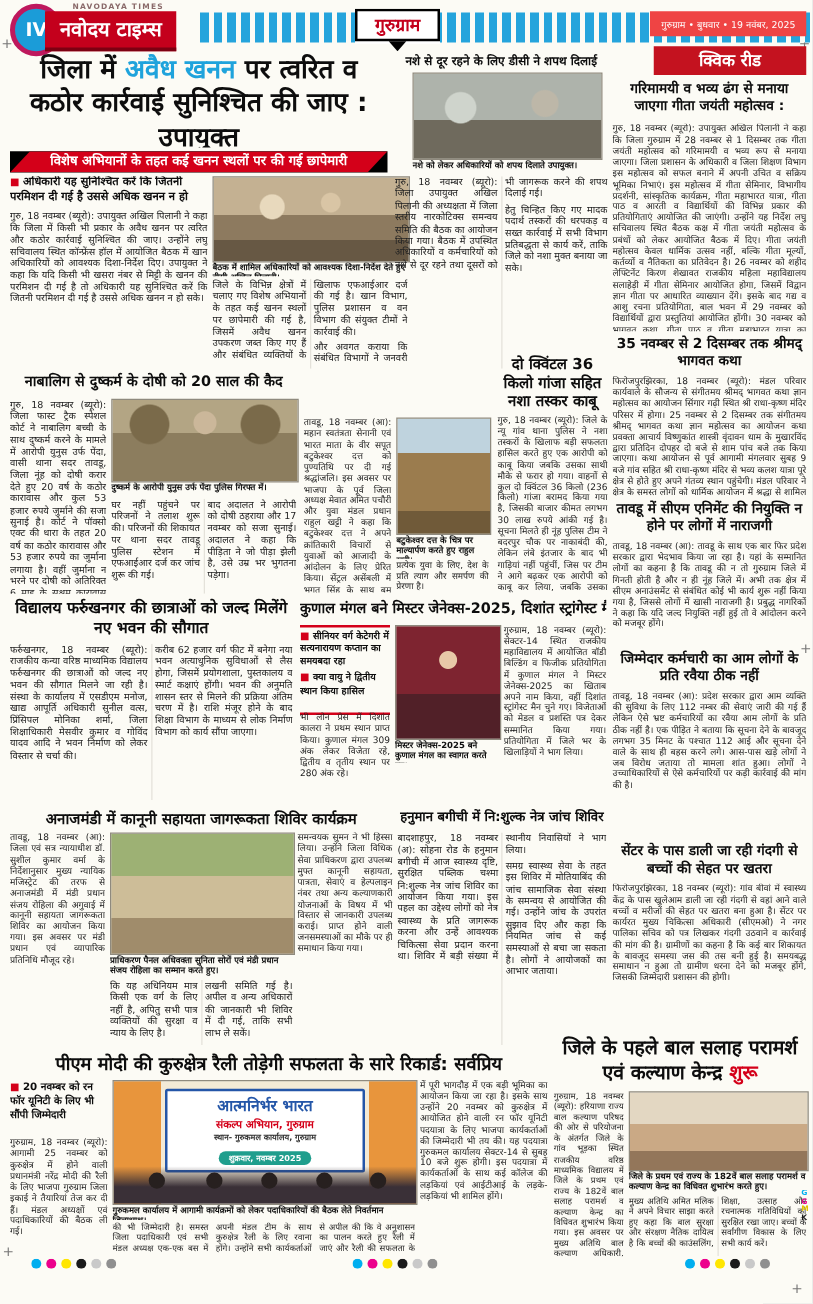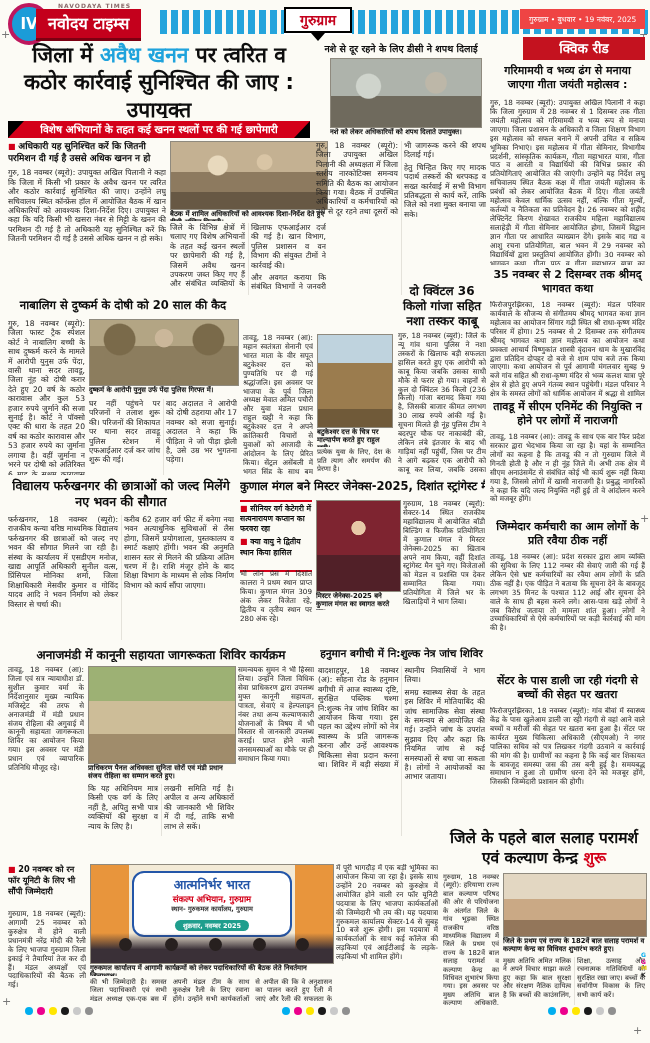--- a/index.html
+++ b/index.html
@@ -50,21 +50,21 @@
              radial-gradient(circle at 50% 28%,#cbb79a 0 10%,transparent 11%),
              radial-gradient(circle at 80% 30%,#7a6a4a 0 12%,transparent 13%),
              linear-gradient(180deg,#b3a584 0 40%,#8c7d5e 40%);}
   .ph-statue{background:linear-gradient(180deg,#bfd3de 0 30%,#9b7c4e 30% 80%,#705a39 80%);}
   .ph-genx{background:radial-gradient(circle at 50% 30%,#e8c9a8 0 9%,transparent 10%),
            linear-gradient(180deg,#7e2430 0 60%,#512028 60%);}
   .ph-mandi{background:linear-gradient(180deg,#9db174 0 35%,#cdbd98 35% 70%,#a08c6b 70%);}
   .ph-child{background:linear-gradient(180deg,#e3d7c2 0 40%,#caa985 40% 75%,#93765a 75%);}
   .poster{background:linear-gradient(90deg,#e8953c 0 38px,#f3ead6 38px calc(100% - 38px),#e8953c calc(100% - 38px));}
   .postercard{position:absolute;left:50%;top:6px;transform:translateX(-50%);width:152px;
-              background:#fff;border:2px solid #2456a8;border-radius:12px;text-align:center;padding:3px 2px;}
+              background:#fff;border:2px solid #2456a8;border-radius:2px;text-align:center;padding:3px 2px;}
   .poster-t1{color:#2456a8;font-weight:700;font-size:12.5px;}
   .poster-t2{color:#d40019;font-weight:700;font-size:8.5px;}
   .poster-t3{color:#333;font-weight:700;font-size:6.5px;}
   .poster-pill{display:inline-block;background:#1f9e8d;color:#fff;font-size:6.5px;font-weight:700;
                border-radius:6px;padding:1px 8px;margin-top:2px;}
   .headrow{position:absolute;left:0;right:0;bottom:0;height:30px;background:linear-gradient(180deg,transparent,#3a3037 55%);}
   .head{position:absolute;bottom:12px;width:13px;height:13px;border-radius:50%;background:#27201f;}
   .dotgrp{display:flex;gap:4px;}
   .dot{width:8px;height:8px;border-radius:50%;display:inline-block;}
   .plus{color:#777;font-size:11px;font-weight:400;}
@@ -131,21 +131,21 @@
   <div class="abs bt" style="left:398px;top:332px;width:88px;height:142px;font-size:7.2px;">गुरु, 18 नवम्बर (ब्यूरो): जिले के न्यू गांव थाना पुलिस ने नशा तस्करों के खिलाफ बड़ी सफलता हासिल करते हुए एक आरोपी को काबू किया जबकि उसका साथी मौके से फरार हो गया। वाहनों से कुल दो क्विंटल 36 किलो (236 किलो) गांजा बरामद किया गया है, जिसकी बाजार कीमत लगभग 30 लाख रुपये आंकी गई है। सूचना मिलते ही नूंह पुलिस टीम ने बदरपुर चौक पर नाकाबंदी की, लेकिन लंबे इंतजार के बाद भी गाड़ियां नहीं पहुंचीं, जिस पर टीम ने आगे बढ़कर एक आरोपी को काबू कर लिया, जबकि उसका साथी फरार हो गया। थाना न्यू गांव पुलिस ने केस दर्ज कर जांच शुरू कर दी है।</div>
 
   <div class="abs h-md" style="left:8px;top:478px;width:226px;height:34px;font-size:12.5px;line-height:1.3;">विद्यालय फर्रुखनगर की छात्राओं को जल्द मिलेंगे नए भवन की सौगात</div>
   <div class="abs bt c2" style="left:8px;top:515px;width:226px;height:125px;">
     <p>फर्रुखनगर, 18 नवम्बर (ब्यूरो): राजकीय कन्या वरिष्ठ माध्यमिक विद्यालय फर्रुखनगर की छात्राओं को जल्द नए भवन की सौगात मिलने जा रही है। संस्था के कार्यालय में एसडीएम मनोज, खाद्य आपूर्ति अधिकारी सुनील वत्स, प्रिंसिपल मोनिका शर्मा, जिला शिक्षाधिकारी मेसवीर कुमार व गोविंद यादव आदि ने भवन निर्माण को लेकर विस्तार से चर्चा की।</p>
     <p>करीब 62 हजार वर्ग फीट में बनेगा नया भवन अत्याधुनिक सुविधाओं से लैस होगा, जिसमें प्रयोगशाला, पुस्तकालय व स्मार्ट कक्षाएं होंगी। भवन की अनुमति शासन स्तर से मिलने की प्रक्रिया अंतिम चरण में है। राशि मंजूर होने के बाद शिक्षा विभाग के माध्यम से लोक निर्माण विभाग को कार्य सौंपा जाएगा।</p>
   </div>
 
   <div class="abs h-md" style="left:240px;top:478px;width:245px;height:18px;font-size:11.5px;white-space:nowrap;">कुणाल मंगल बने मिस्टर जेनेक्स-2025, दिशांत स्ट्रांगेस्ट मैन</div>
   <div class="abs" style="left:240px;top:500px;width:72px;height:64px;border-top:2px solid #d40019;border-bottom:2px solid #d40019;padding:2px 0;">
-    <div class="bullet-head" style="font-size:7.6px;">सीनियर वर्ग केटेगरी में सत्यनारायण कप्तान का फरवरा रहा</div>
+    <div class="bullet-head" style="font-size:7.6px;">सीनियर वर्ग केटेगरी में सत्यनारायण कप्तान का समयबदा रहा</div>
     <div class="bullet-head" style="font-size:7.6px;margin-top:3px;">क्या वायु ने द्वितीय स्थान किया हासिल</div>
   </div>
   <div class="abs bt" style="left:240px;top:570px;width:72px;height:70px;font-size:7.2px;">भी लोन प्रेस में दिशांत कालरा ने प्रथम स्थान प्राप्त किया। कुणाल मंगल 309 अंक लेकर विजेता रहे, द्वितीय व तृतीय स्थान पर 280 अंक रहे।</div>
   <div class="abs photo ph-genx" style="left:316px;top:500px;width:83px;height:90px;"></div>
   <div class="abs cap" style="left:316px;top:592px;width:83px;height:18px;">मिस्टर जेनेक्स-2025 बने कुणाल मंगल का स्वागत करते हुए।</div>
   <div class="abs bt" style="left:403px;top:500px;width:82px;height:140px;font-size:7.2px;">गुरुग्राम, 18 नवम्बर (ब्यूरो): सेक्टर-14 स्थित राजकीय महाविद्यालय में आयोजित बॉडी बिल्डिंग व फिजीक प्रतियोगिता में कुणाल मंगल ने मिस्टर जेनेक्स-2025 का खिताब अपने नाम किया, वहीं दिशांत स्ट्रांगेस्ट मैन चुने गए। विजेताओं को मेडल व प्रशस्ति पत्र देकर सम्मानित किया गया। प्रतियोगिता में जिले भर के खिलाड़ियों ने भाग लिया।</div>
 
   <div class="abs h-md" style="left:8px;top:646px;width:306px;height:16px;font-size:12px;white-space:nowrap;">अनाजमंडी में कानूनी सहायता जागरूकता शिविर कार्यक्रम</div>
   <div class="abs bt" style="left:8px;top:666px;width:76px;height:170px;font-size:7.2px;">तावडू, 18 नवम्बर (आ): जिला एवं सत्र न्यायाधीश डॉ. सुशील कुमार वर्मा के निर्देशानुसार मुख्य न्यायिक मजिस्ट्रेट की तरफ से अनाजमंडी में मंडी प्रधान संजय रोहिला की अगुवाई में कानूनी सहायता जागरूकता शिविर का आयोजन किया गया। इस अवसर पर मंडी प्रधान एवं व्यापारिक प्रतिनिधि मौजूद रहे।</div>
   <div class="abs photo ph-mandi" style="left:88px;top:666px;width:146px;height:96px;"></div>
@@ -167,20 +167,21 @@
   <div class="abs bt" style="left:490px;top:99px;width:155px;height:166px;font-size:7.2px;">गुरु, 18 नवम्बर (ब्यूरो): उपायुक्त अखिल पिलानी ने कहा कि जिला गुरुग्राम में 28 नवम्बर से 1 दिसम्बर तक गीता जयंती महोत्सव को गरिमामयी व भव्य रूप से मनाया जाएगा। जिला प्रशासन के अधिकारी व जिला शिक्षण विभाग इस महोत्सव को सफल बनाने में अपनी उचित व सक्रिय भूमिका निभाएं। इस महोत्सव में गीता सेमिनार, विभागीय प्रदर्शनी, सांस्कृतिक कार्यक्रम, गीता महाभारत यात्रा, गीता पाठ व आरती व विद्यार्थियों की विभिन्न प्रकार की प्रतियोगिताएं आयोजित की जाएंगी। उन्होंने यह निर्देश लघु सचिवालय स्थित बैठक कक्ष में गीता जयंती महोत्सव के प्रबंधों को लेकर आयोजित बैठक में दिए। गीता जयंती महोत्सव केवल धार्मिक उत्सव नहीं, बल्कि गीता मूल्यों, कर्तव्यों व नैतिकता का प्रतिवेदन है। 26 नवम्बर को शहीद लेफ्टिनेंट किरण शेखावत राजकीय महिला महाविद्यालय सलाहेड़ी में गीता सेमिनार आयोजित होगा, जिसमें विद्वान ज्ञान गीता पर आधारित व्याख्यान देंगे। इसके बाद गद्य व आशु रचना प्रतियोगिता, बाल भवन में 29 नवम्बर को विद्यार्थियों द्वारा प्रस्तुतियां आयोजित होंगी। 30 नवम्बर को भागवत कथा, गीता पाठ व गीता महाभारत यात्रा का आयोजन किया जाएगा।</div>
   <div class="abs h-md" style="left:490px;top:268px;width:155px;height:30px;font-size:11px;line-height:1.3;">35 नवम्बर से 2 दिसम्बर तक श्रीमद् भागवत कथा</div>
   <div class="abs bt" style="left:490px;top:301px;width:155px;height:96px;font-size:7.2px;">फिरोजपुरझिरका, 18 नवम्बर (ब्यूरो): मंडल परिवार कार्यवाले के सौजन्य से संगीतमय श्रीमद् भागवत कथा ज्ञान महोत्सव का आयोजन सिंगार गढ़ी स्थित श्री राधा-कृष्ण मंदिर परिसर में होगा। 25 नवम्बर से 2 दिसम्बर तक संगीतमय श्रीमद् भागवत कथा ज्ञान महोत्सव का आयोजन कथा प्रवक्ता आचार्य विष्णुकांत शास्त्री वृंदावन धाम के मुखारविंद द्वारा प्रतिदिन दोपहर दो बजे से शाम पांच बजे तक किया जाएगा। कथा आयोजन से पूर्व आगामी मंगलवार सुबह 9 बजे गांव सहित श्री राधा-कृष्ण मंदिर से भव्य कलश यात्रा पूरे क्षेत्र से होते हुए अपने गंतव्य स्थान पहुंचेगी। मंडल परिवार ने क्षेत्र के समस्त लोगों को धार्मिक आयोजन में श्रद्धा से शामिल होने की अपील की है।</div>
   <div class="abs h-md" style="left:490px;top:400px;width:155px;height:30px;font-size:11px;line-height:1.3;">तावडू में सीएम एनिमेंट की नियुक्ति न होने पर लोगों में नाराजगी</div>
   <div class="abs bt" style="left:490px;top:433px;width:155px;height:84px;font-size:7.2px;">तावडू, 18 नवम्बर (आ): तावडू के साथ एक बार फिर प्रदेश सरकार द्वारा भेदभाव किया जा रहा है। यहां के सम्मानित लोगों का कहना है कि तावडू की न तो गुरुग्राम जिले में गिनती होती है और न ही नूंह जिले में। अभी तक क्षेत्र में सीएम अनाउंसमेंट से संबंधित कोई भी कार्य शुरू नहीं किया गया है, जिससे लोगों में खासी नाराजगी है। प्रबुद्ध नागरिकों ने कहा कि यदि जल्द नियुक्ति नहीं हुई तो वे आंदोलन करने को मजबूर होंगे।</div>
   <div class="abs h-md" style="left:490px;top:520px;width:155px;height:30px;font-size:11px;line-height:1.3;">जिम्मेदार कर्मचारी का आम लोगों के प्रति रवैया ठीक नहीं</div>
   <div class="abs bt" style="left:490px;top:553px;width:155px;height:118px;font-size:7.2px;">तावडू, 18 नवम्बर (आ): प्रदेश सरकार द्वारा आम व्यक्ति की सुविधा के लिए 112 नम्बर की सेवाएं जारी की गई हैं लेकिन ऐसे भ्रष्ट कर्मचारियों का रवैया आम लोगों के प्रति ठीक नहीं है। एक पीड़ित ने बताया कि सूचना देने के बावजूद लगभग 35 मिनट के पश्चात 112 आई और सूचना देने वाले के साथ ही बहस करने लगे। आस-पास खड़े लोगों ने जब विरोध जताया तो मामला शांत हुआ। लोगों ने उच्चाधिकारियों से ऐसे कर्मचारियों पर कड़ी कार्रवाई की मांग की है।</div>
   <div class="abs h-md" style="left:490px;top:674px;width:155px;height:30px;font-size:11px;line-height:1.3;">सेंटर के पास डाली जा रही गंदगी से बच्चों की सेहत पर खतरा</div>
   <div class="abs bt" style="left:490px;top:707px;width:155px;height:116px;font-size:7.2px;">फिरोजपुरझिरका, 18 नवम्बर (ब्यूरो): गांव बीवां में स्वास्थ्य केंद्र के पास खुलेआम डाली जा रही गंदगी से वहां आने वाले बच्चों व मरीजों की सेहत पर खतरा बना हुआ है। सेंटर पर कार्यरत मुख्य चिकित्सा अधिकारी (सीएमओ) ने नगर पालिका सचिव को पत्र लिखकर गंदगी उठवाने व कार्रवाई की मांग की है। ग्रामीणों का कहना है कि कई बार शिकायत के बावजूद समस्या जस की तस बनी हुई है। समयबद्ध समाधान न हुआ तो ग्रामीण धरना देने को मजबूर होंगे, जिसकी जिम्मेदारी प्रशासन की होगी।</div>
 
+  <div class="abs h-md" style="left:8px;top:840px;width:430px;height:20px;font-size:14.5px;white-space:nowrap;">पीएम मोदी की कुरुक्षेत्र रैली तोड़ेगी सफलता के सारे रिकार्ड: सर्वप्रिय</div>
   <div class="abs bullet-head" style="left:8px;top:864px;width:78px;height:44px;font-size:8.2px;">20 नवम्बर को रन फॉर यूनिटी के लिए भी सौंपी जिम्मेदारी</div>
   <div class="abs bt" style="left:8px;top:910px;width:78px;height:92px;font-size:7.2px;">गुरुग्राम, 18 नवम्बर (ब्यूरो): आगामी 25 नवम्बर को कुरुक्षेत्र में होने वाली प्रधानमंत्री नरेंद्र मोदी की रैली के लिए भाजपा गुरुग्राम जिला इकाई ने तैयारियां तेज कर दी हैं। मंडल अध्यक्षों एवं पदाधिकारियों की बैठक ली गई।</div>
   <div class="abs photo poster" style="left:90px;top:864px;width:242px;height:98px;">
     <div class="postercard">
       <div class="poster-t1">आत्मनिर्भर भारत</div>
       <div class="poster-t2">संकल्प अभियान, गुरुग्राम</div>
       <div class="poster-t3">स्थान- गुरुकमल कार्यालय, गुरुग्राम</div>
       <div class="poster-pill">शुक्रवार, नवम्बर 2025</div>
     </div>
     <div class="headrow">

